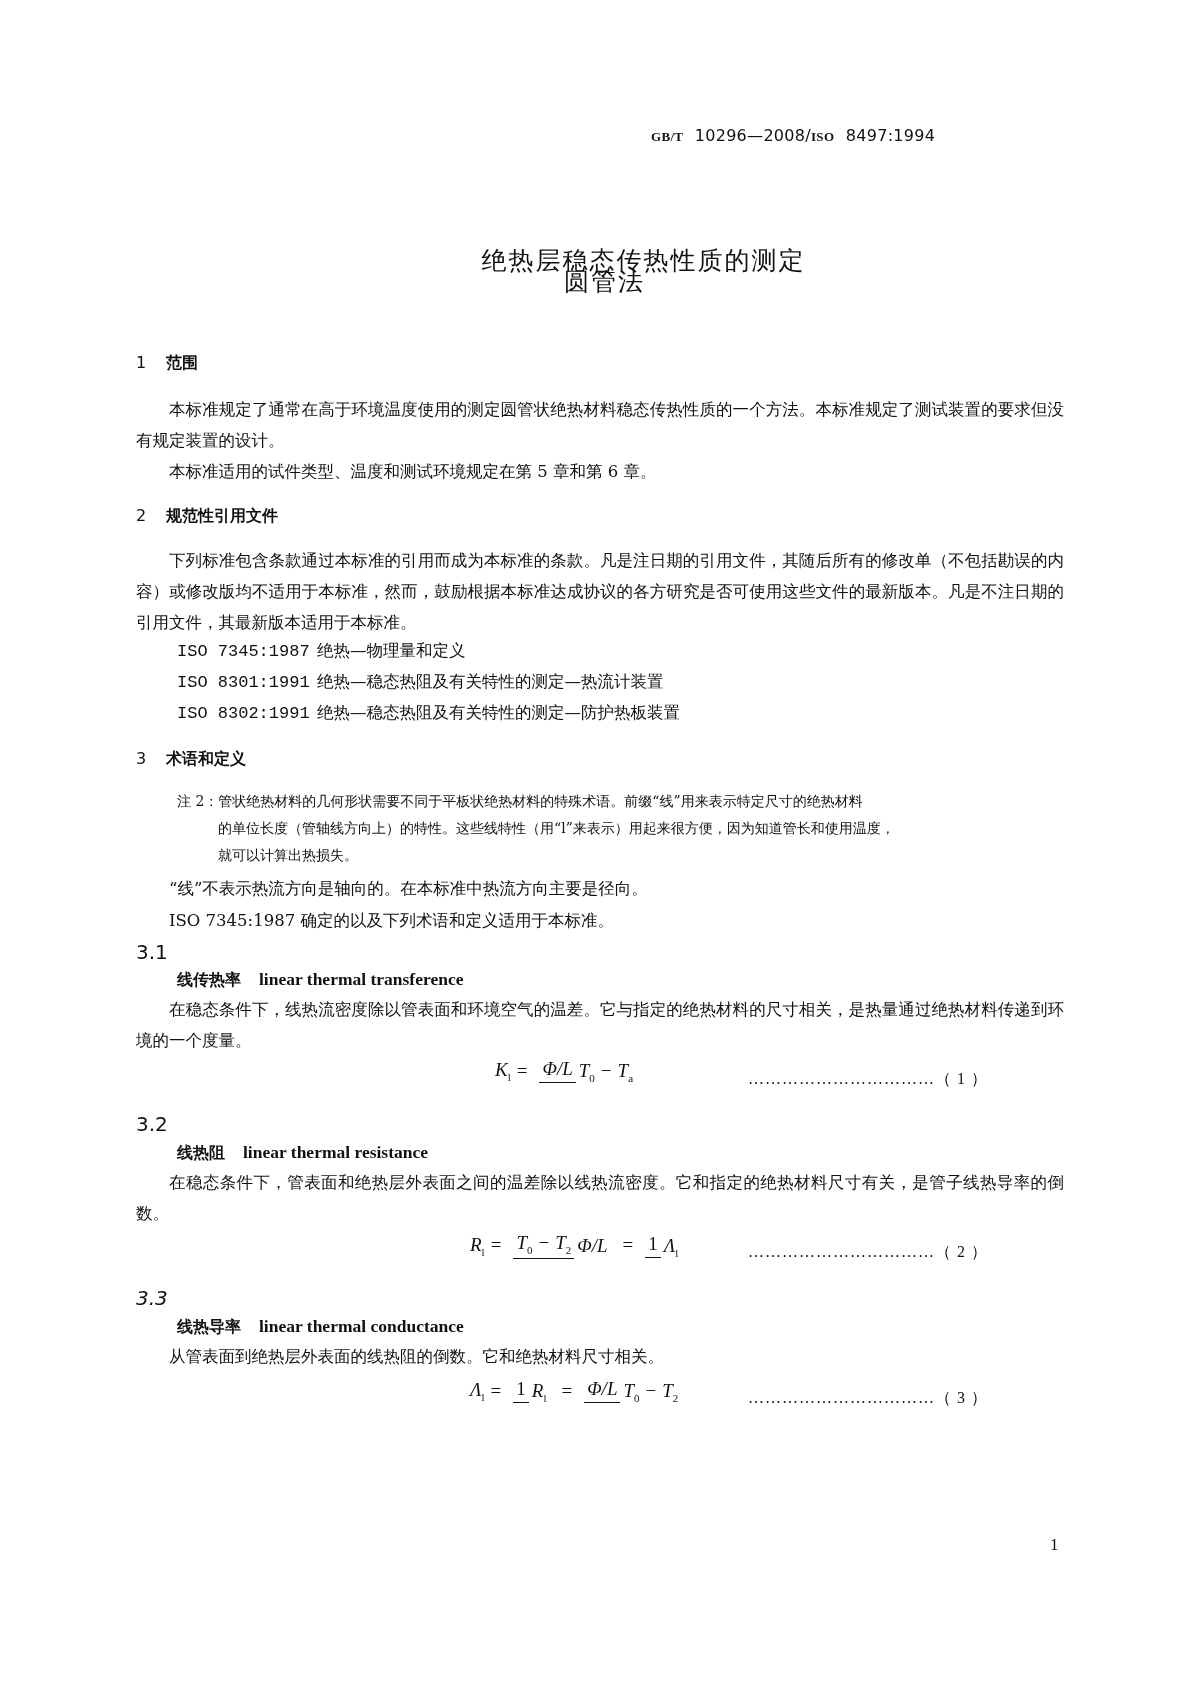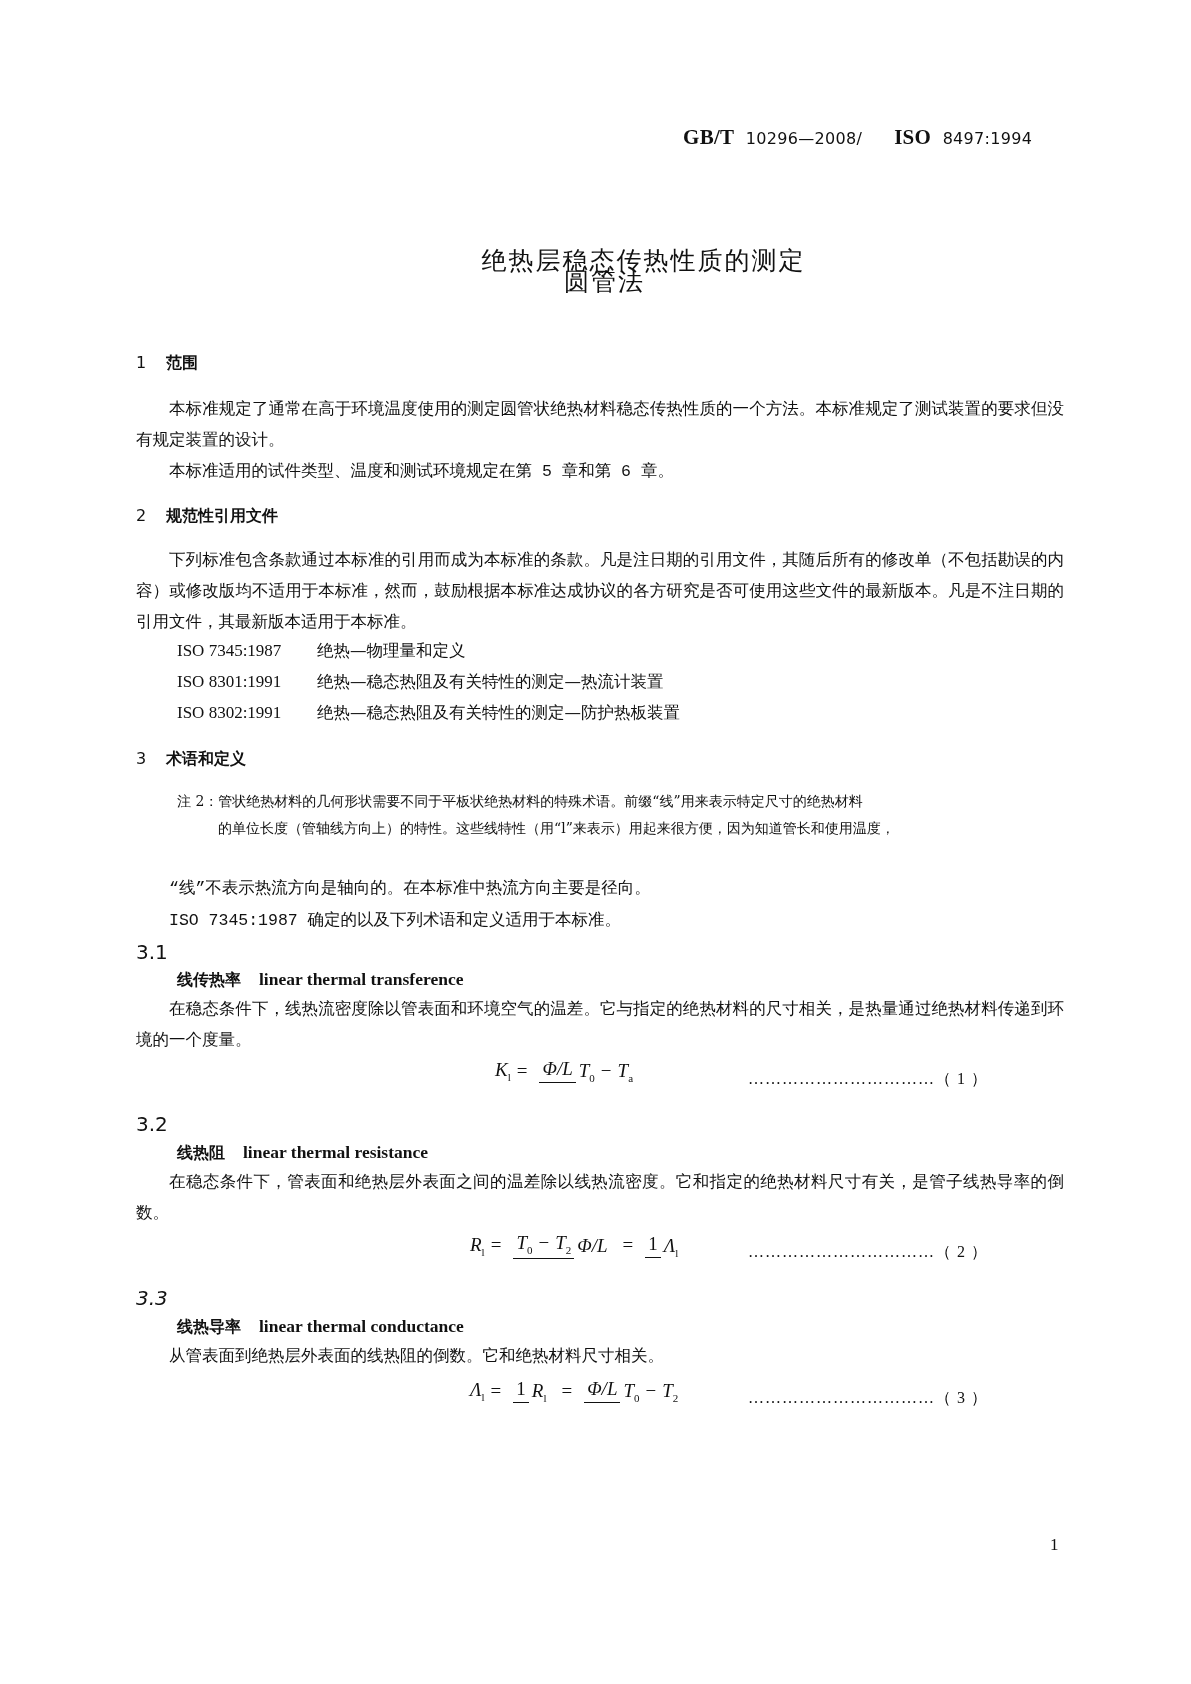--- a/index.html
+++ b/index.html
@@ -1,30 +1,30 @@
 <!DOCTYPE html>
 <html><head>
 <meta charset="utf-8">
 <style>
   html, body { margin: 0; padding: 0; background: #ffffff; }
   body { width: 1191px; height: 1684px; position: relative; overflow: hidden;
          font-family: "DejaVu Serif", "Liberation Serif", serif; color: #111; }
   .abs { position: absolute; }
   .std-id { left: 651px; top: 125px; font-size: 17px; letter-spacing: 0.3px; white-space: nowrap; }
-  .std-id b { font-family: "Liberation Serif", serif; font-weight: bold; font-size: 21px; margin-left: 32px; }
+  .std-id b { font-family: "Liberation Serif", serif; font-weight: bold; font-size: 13px; }
   .std-id span.n { font-family: "DejaVu Sans", sans-serif; font-size: 16px; }
   .title { left: 0; width: 1191px; text-align: center; font-family: "DejaVu Sans", sans-serif;
            font-size: 25px; letter-spacing: 2px; }
   .h1 { left: 136px; font-family: "DejaVu Sans", sans-serif; font-size: 16px; font-weight: bold; }
   .h1 .num { display: inline-block; width: 30px; font-weight: normal; }
   .p { font-size: 16.5px; line-height: 31px; }
-  .indent { text-indent: 2em; font-family: Liberation Mono, monospace; }
+  .indent { text-indent: 2em; }
   .para { left: 136px; width: 928px; text-align: justify; }
   .ref { left: 177px; font-size: 16.5px; white-space: nowrap; }
-  .ref .code { display: inline-block; width: 140px; font-family: Liberation Serif, serif; font-size: 17px; }
+  .ref .code { display: inline-block; width: 140px; font-family: Liberation Mono, monospace; font-size: 17px; }
   .note { left: 177px; width: 888px; font-size: 14px; line-height: 27px; }
   .note .cont { padding-left: 41px; }
   .subnum { left: 136px; font-family: "DejaVu Sans", sans-serif; font-size: 20px; }
   .term { left: 177px; font-size: 16px; font-weight: bold; white-space: nowrap; }
   .term .en { font-family: "Liberation Serif", serif; font-size: 17.5px; margin-left: 18px; }
   .formula { font-family: "Liberation Serif", serif; font-style: italic; font-size: 19px;
              display: flex; align-items: center; white-space: nowrap; }
   .frac { display: inline-flex; align-items: center; margin: 0 6px; }
   .frac .num-p { padding: 0 3px 2px; border-bottom: 1px solid #111; }
   .frac .den-p { padding: 2px 3px 0; }
@@ -62,20 +62,21 @@
 <div class="abs ref" style="top:702px;">
   <span class="code">ISO 8302:1991</span><span>绝热—稳态热阻及有关特性的测定—防护热板装置</span>
 </div>
 
 <div class="abs h1" style="top:749px;">
   <span class="num">3</span><span>术语和定义</span>
 </div>
 <div class="abs note" style="top:788px;">
   <div><span>注 2：</span><span>管状绝热材料的几何形状需要不同于平板状绝热材料的特殊术语。前缀“线”用来表示特定尺寸的绝热材料</span></div>
   <div class="cont">的单位长度（管轴线方向上）的特性。这些线特性（用“l”来表示）用起来很方便，因为知道管长和使用温度，</div>
+  <div class="cont">就可以计算出热损失。</div>
 </div>
 <div class="abs para p indent" style="top:873px;">“线”不表示热流方向是轴向的。在本标准中热流方向主要是径向。</div>
 <div class="abs para p indent" style="top:905px;">ISO 7345:1987 确定的以及下列术语和定义适用于本标准。</div>
 
 <div class="abs subnum" style="top:940px;">3.1</div>
 <div class="abs term" style="top:969px;">
   <span>线传热率</span><span class="en">linear thermal transference</span>
 </div>
 <div class="abs para p indent" style="top:994px;">在稳态条件下，线热流密度除以管表面和环境空气的温差。它与指定的绝热材料的尺寸相关，是热量通过绝热材料传递到环境的一个度量。</div>
 <div class="abs formula" style="left:495px; top:1058px;">

